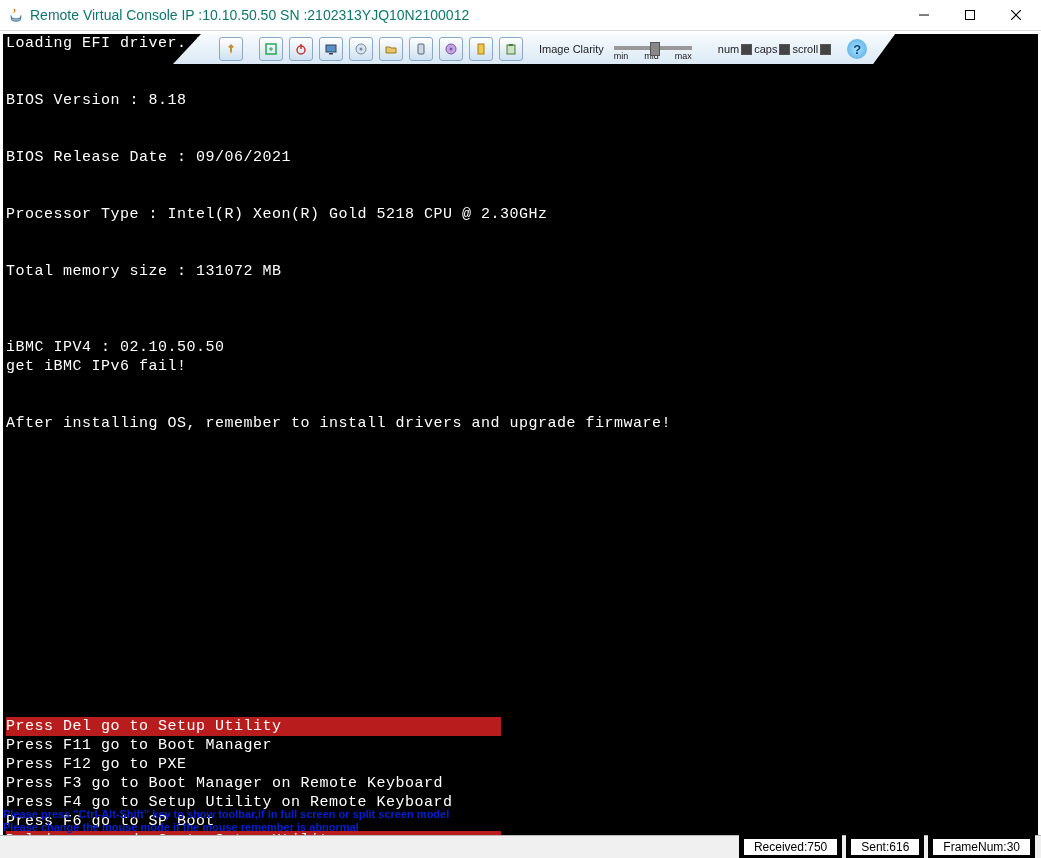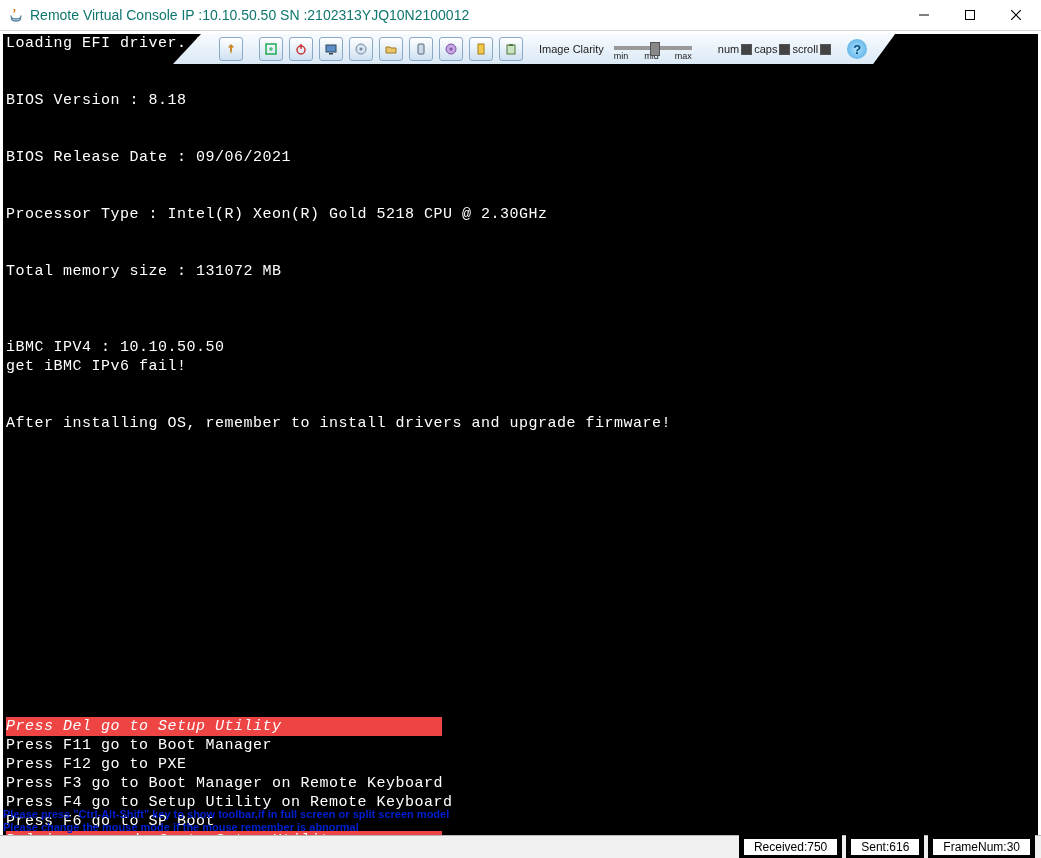--- a/index.html
+++ b/index.html
@@ -30,21 +30,21 @@
   .clarity-ticks{display:flex;justify-content:space-between;font-size:9px;margin-top:1px;}
   .kbd-ind{display:flex;align-items:center;gap:2px;margin-left:20px;}
   .kbd-ind .box{width:9px;height:9px;border:1px solid #555;background:#444;display:inline-block;}
   .help{width:20px;height:20px;border-radius:10px;background:radial-gradient(#aee2ff,#4aa6e0);color:#034a7a;font-weight:bold;font-size:13px;display:flex;align-items:center;justify-content:center;margin-left:10px;}
 
   
   .screen{position:absolute;inset:0;padding:0;color:#fff;
           font-family:"Courier New",monospace;font-size:15px;line-height:19px;letter-spacing:0.5px;}
   .screen .line{white-space:pre;padding:0 3px;}
   .screen .gap{height:38px;}
-  .screen .hl{background:#ef4444;display:inline-block;width:436px;font-style:italic;}
+  .screen .hl{background:#b91c1c;display:inline-block;width:495px;}
 
   .boot-block{position:absolute;left:0;bottom:6px;}
 
   
   .hints{position:absolute;left:3px;bottom:24px;font-size:11px;font-weight:bold;color:#0020d0;line-height:13px;}
   .statusbar{position:absolute;left:0;right:0;bottom:0;height:22px;border-top:1px solid #b7b7b7;display:flex;justify-content:flex-end;align-items:center;gap:4px;padding:0 6px;font-size:12px;background:#f0f0f0;}
   .status-cell{border:5px solid #000000;padding:1px 10px;background:#fff;}
 </style>
 </head>
 <body>
@@ -170,21 +170,21 @@
       <div class="gap"></div>
       <div class="line">BIOS Version : 8.18</div>
       <div class="gap"></div>
       <div class="line">BIOS Release Date : 09/06/2021</div>
       <div class="gap"></div>
       <div class="line">Processor Type : Intel(R) Xeon(R) Gold 5218 CPU @ 2.30GHz</div>
       <div class="gap"></div>
       <div class="line">Total memory size : 131072 MB</div>
       <div class="gap"></div>
       <div style="height:19px"></div>
-      <div class="line">iBMC IPV4 : 10.10.50.50</div>
+      <div class="line">iBMC IPV4 : 02.10.50.50</div>
       <div class="line">get iBMC IPv6 fail!</div>
       <div class="gap"></div>
       <div class="line">After installing OS, remember to install drivers and upgrade firmware!</div>
 
       <div class="boot-block">
         <div class="line"><span class="hl">Press Del go to Setup Utility</span></div>
         <div class="line">Press F11 go to Boot Manager</div>
         <div class="line">Press F12 go to PXE</div>
         <div class="line">Press F3 go to Boot Manager on Remote Keyboard</div>
         <div class="line">Press F4 go to Setup Utility on Remote Keyboard</div>

